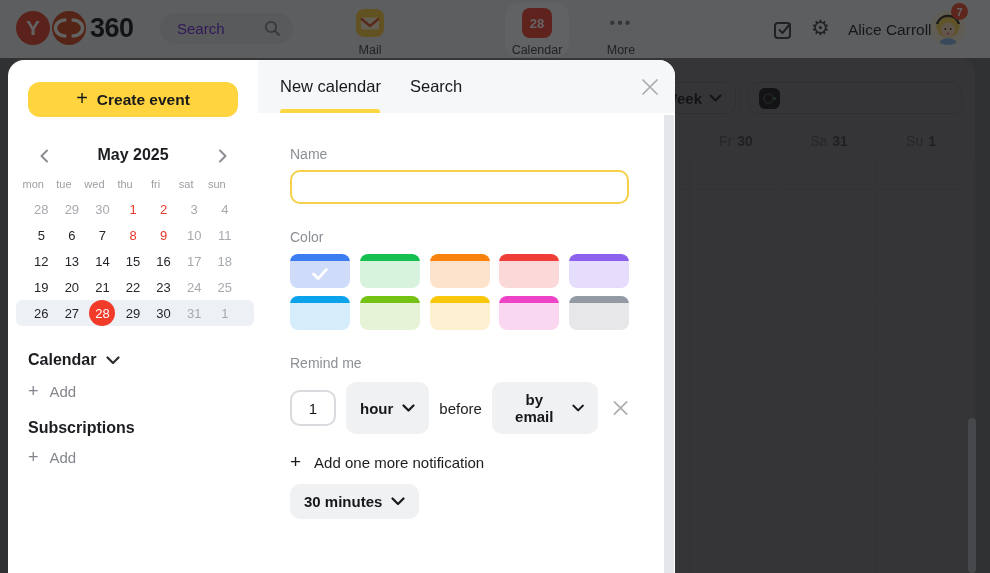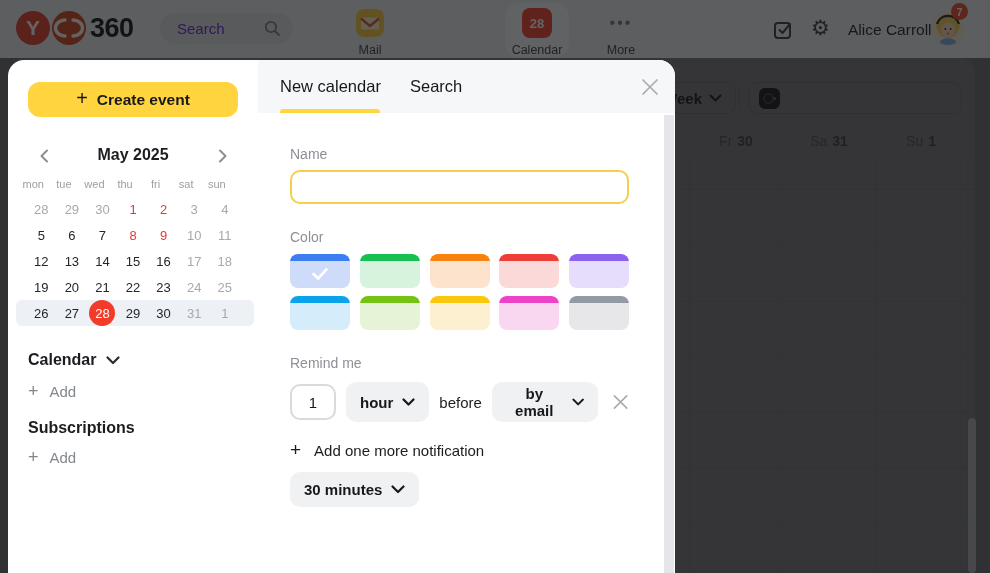--- a/index.html
+++ b/index.html
@@ -74,21 +74,21 @@
   .dlg-close { position:absolute; right:16px; top:18px; width:18px; height:18px; cursor:pointer; }
   .dlg-scrollbar { position:absolute; right:1px; top:55px; bottom:0; width:10px; background:#e4e6e9; }
   .dlg-body { position:absolute; left:32px; top:53px; width:339px; }
   .f-label { font-size:14px; color:#8c9096; margin-top:25px; }
   .f-label.first { margin-top:33px; }
   .name-input { display:block; width:339px; height:34px; margin-top:8px; border:2px solid #f6cf4b; border-radius:10px; outline:none; font-family:inherit; font-size:15px; padding:0 12px; color:#16181b; caret-color:#000; }
   .swatches { margin-top:9px; display:flex; flex-wrap:wrap; justify-content:space-between; row-gap:8px; }
   .swatch { width:60px; height:34px; border-radius:8px; cursor:pointer; display:flex; align-items:center; justify-content:center; }
   .remind-row { margin-top:11px; display:flex; align-items:center; }
   .count-input { width:46px; height:36px; border:2px solid #d8dade; border-radius:10px; text-align:center; font-family:inherit; font-size:15px; color:#16181b; outline:none; }
-  .drop-btn { height:40px; border:none; border-radius:10px; background:#eff1f3; font-family:inherit; font-size:15px; font-weight:bold; color:#16181b; display:inline-flex; align-items:center; padding:0 14px; gap:9px; cursor:pointer; }
+  .drop-btn { height:52px; border:none; border-radius:10px; background:#eff1f3; font-family:inherit; font-size:15px; font-weight:bold; color:#16181b; display:inline-flex; align-items:center; padding:0 14px; gap:9px; cursor:pointer; }
   .remind-row .drop-btn { margin-left:10px; }
   .before-txt { font-size:15px; color:#1c1e21; margin-left:10px; }
   .remind-remove { width:18px; height:18px; margin-left:14px; cursor:pointer; }
   .add-notif { margin-top:17px; display:flex; align-items:center; gap:13px; font-size:15px; color:#1a1c1f; cursor:pointer; }
   .add-notif .plus { font-size:19px; }
   .duration-btn { margin-top:11px; height:35px; }
   @keyframes blink { 50% { opacity:0; } }
 </style>
 </head>
 <body>

